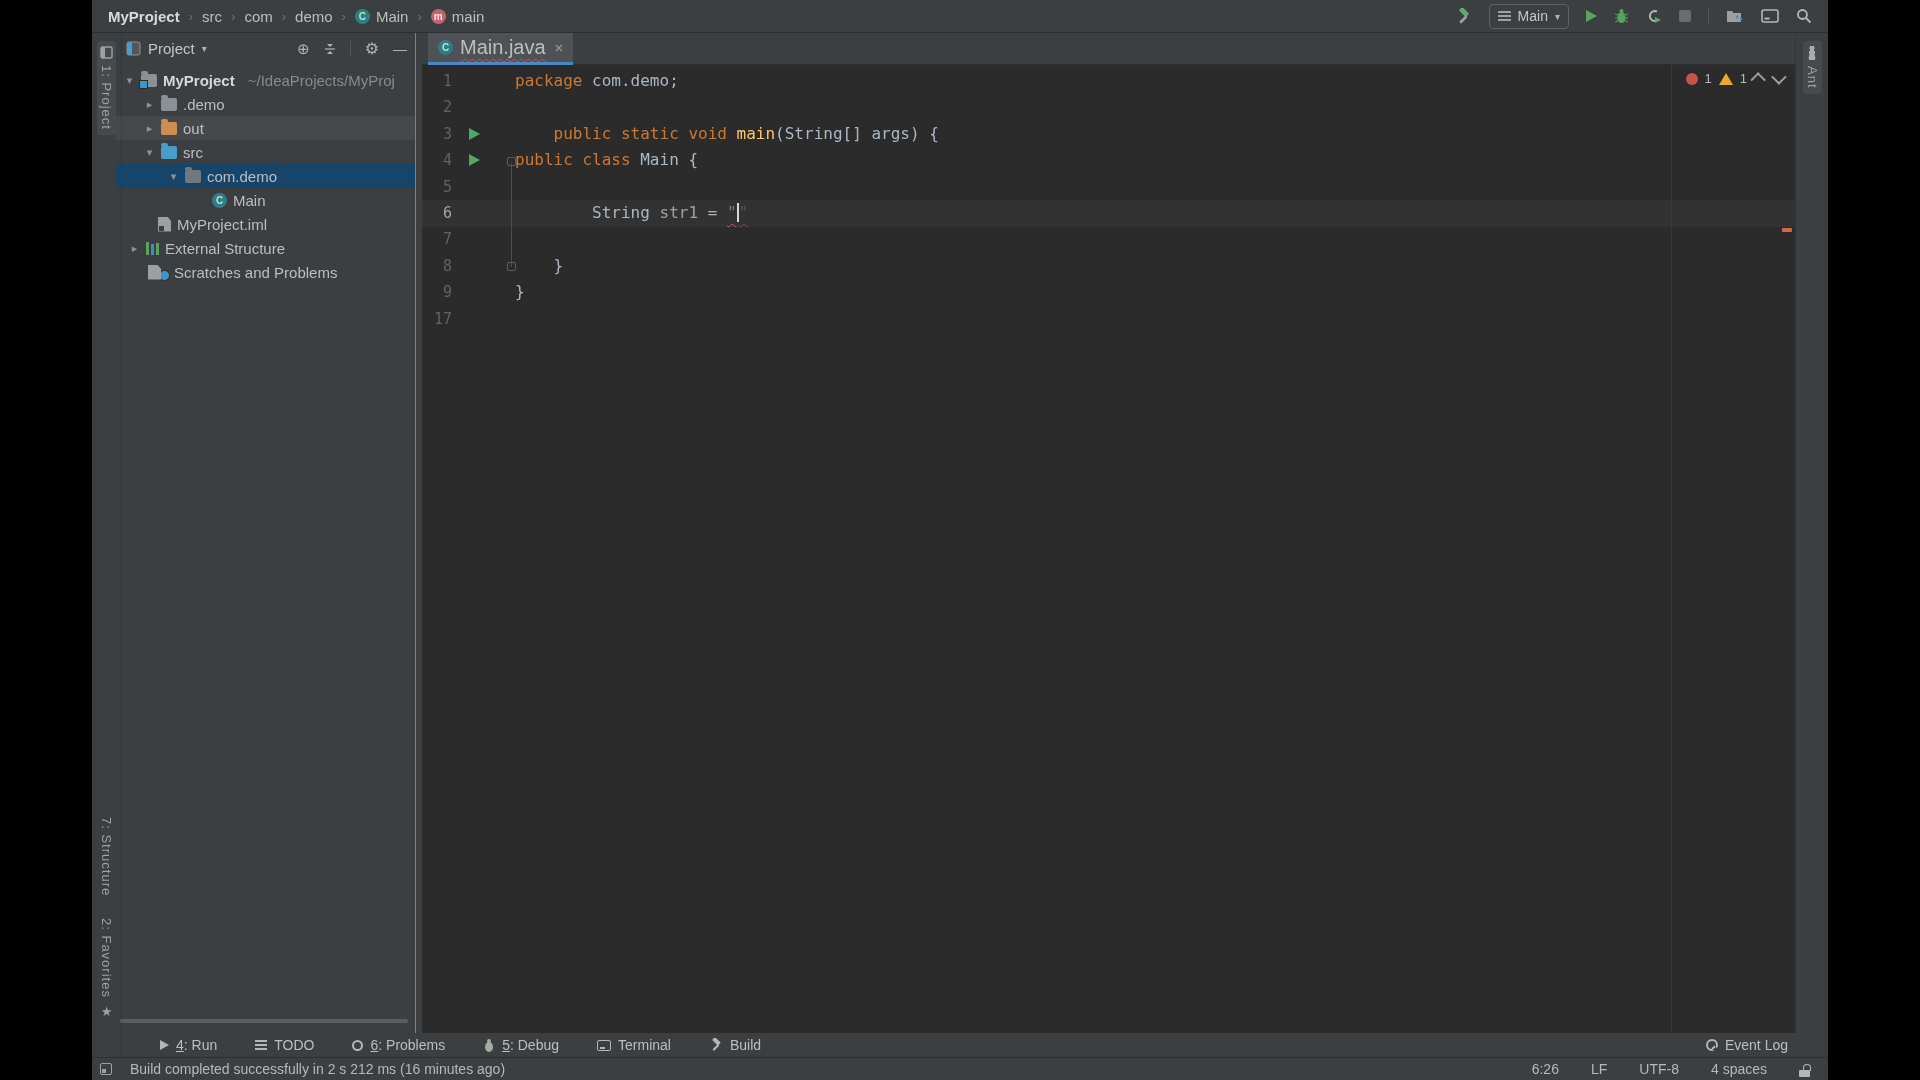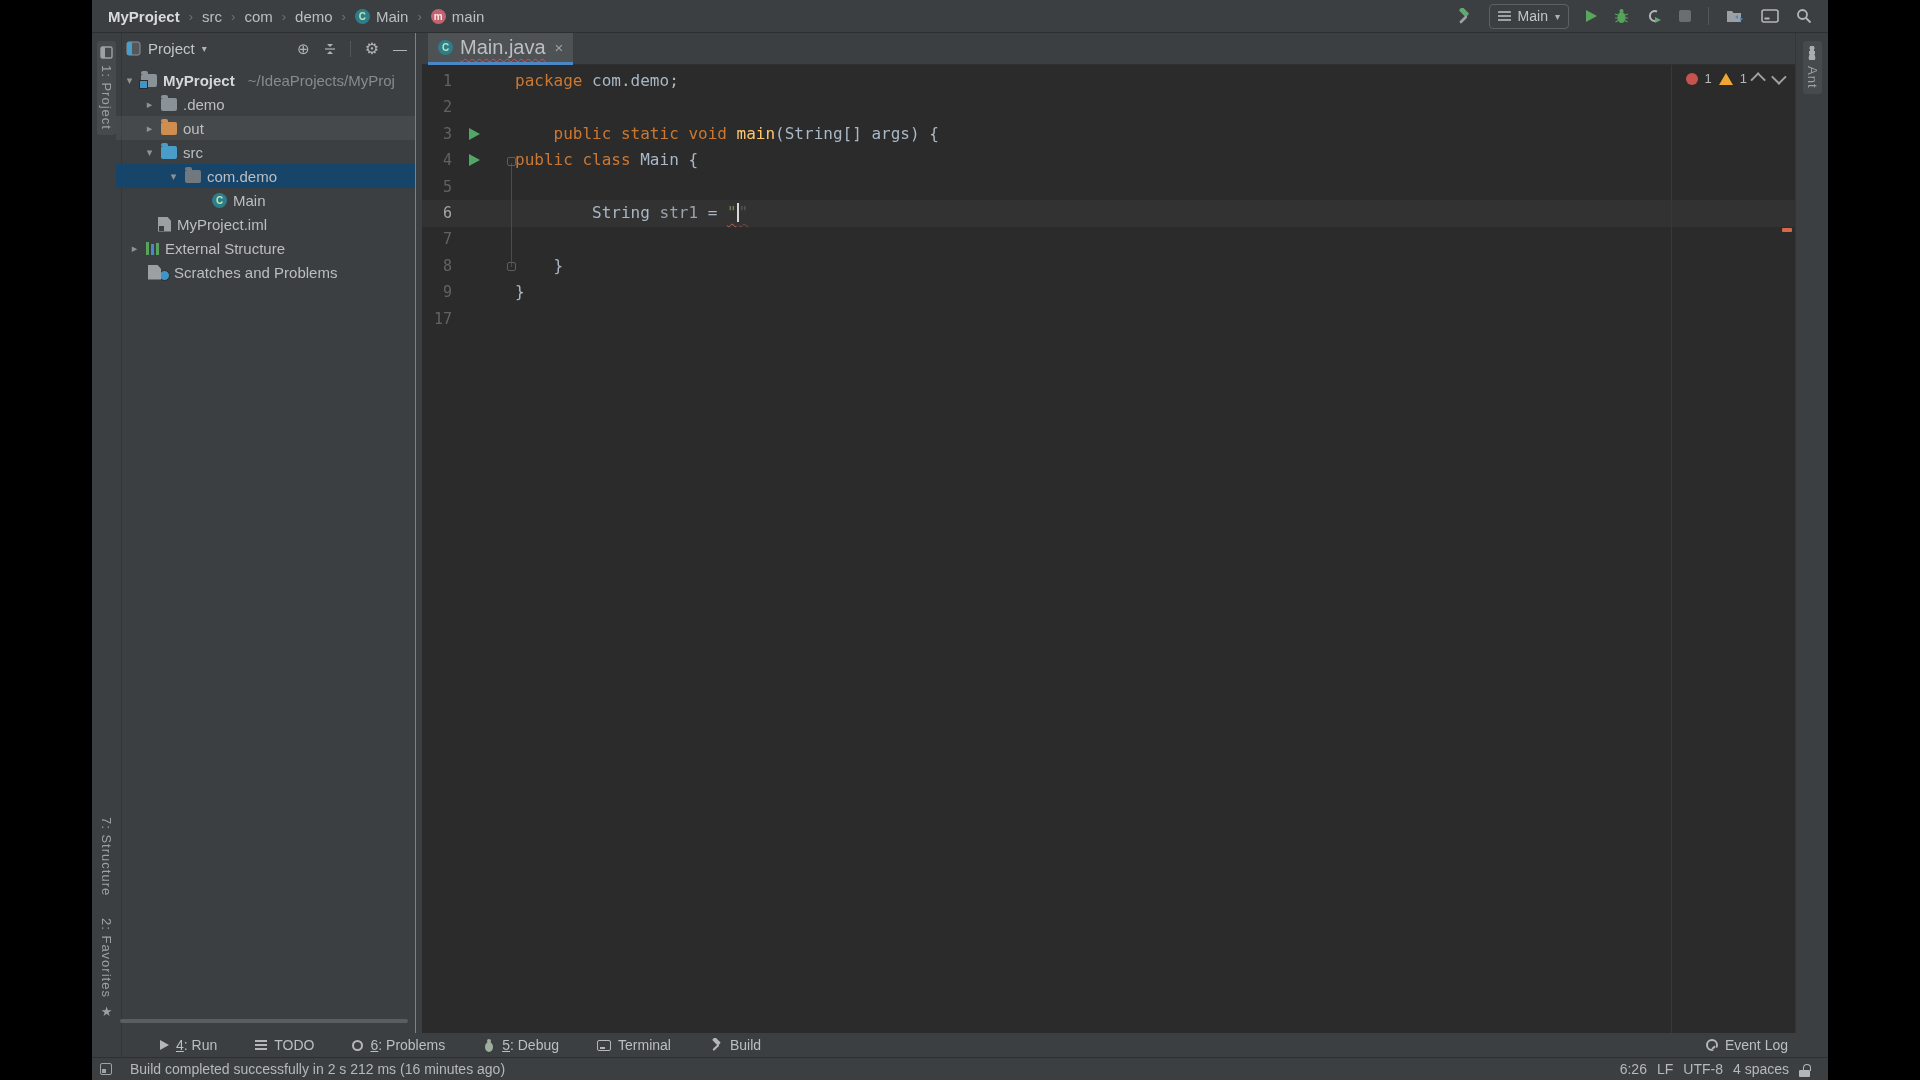--- a/index.html
+++ b/index.html
@@ -127,21 +127,21 @@
   .evlog{margin-left:auto;margin-right:40px;display:flex;align-items:center;gap:7px;cursor:pointer;}
   .ev-ic{width:12px;height:12px;border:2px solid #b4b6b8;border-radius:50%;box-sizing:border-box;position:relative;}
   .ev-ic::after{content:"";position:absolute;right:-2px;bottom:-2px;width:4px;height:4px;background:#3c3f41;border-left:2px solid #b4b6b8;transform:rotate(45deg);}
 
   
   .sbar{position:absolute;left:0;top:1057px;width:1736px;height:23px;border-top:1px solid #2d2f30;box-sizing:border-box;
         display:flex;align-items:center;font-size:14px;color:#b6b8ba;}
   .sb-win{margin-left:8px;width:12px;height:12px;border:1.5px solid #9fa2a5;border-radius:2px;box-sizing:border-box;position:relative;cursor:pointer;}
   .sb-win::after{content:"";position:absolute;left:1px;bottom:1px;width:4px;height:4px;background:#9fa2a5;}
   .sb-msg{margin-left:18px;cursor:default;}
-  .sb-right{margin-left:auto;display:flex;align-items:flex-end;gap:10px;margin-right:18px;}
+  .sb-right{margin-left:auto;display:flex;align-items:flex-end;gap:32px;margin-right:18px;}
   .sb-item{cursor:pointer;}
   .lock-ic{width:11px;height:13px;position:relative;}
   .lock-ic::before{content:"";position:absolute;left:0;bottom:0;width:11px;height:7px;background:#b4b6b8;border-radius:1px;}
   .lock-ic::after{content:"";position:absolute;left:2px;top:0;width:6px;height:6px;border:1.5px solid #b4b6b8;border-bottom:none;border-radius:4px 4px 0 0;transform:translateX(2px);}
   .ant-ic{width:10px;height:14px;background:
       radial-gradient(circle at 50% 15%,#a9adb0 2.3px,transparent 2.8px),
       radial-gradient(circle at 50% 48%,#a9adb0 2.8px,transparent 3.3px),
       radial-gradient(circle at 50% 83%,#a9adb0 3.2px,transparent 3.7px);}
   svg{display:block;}
 </style>

